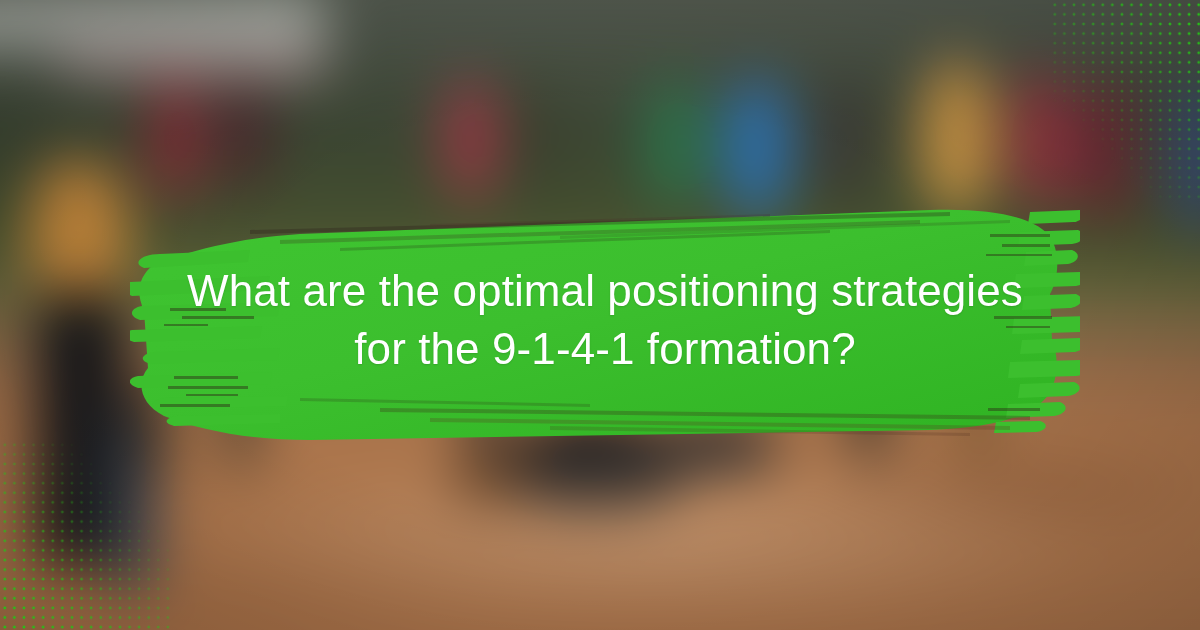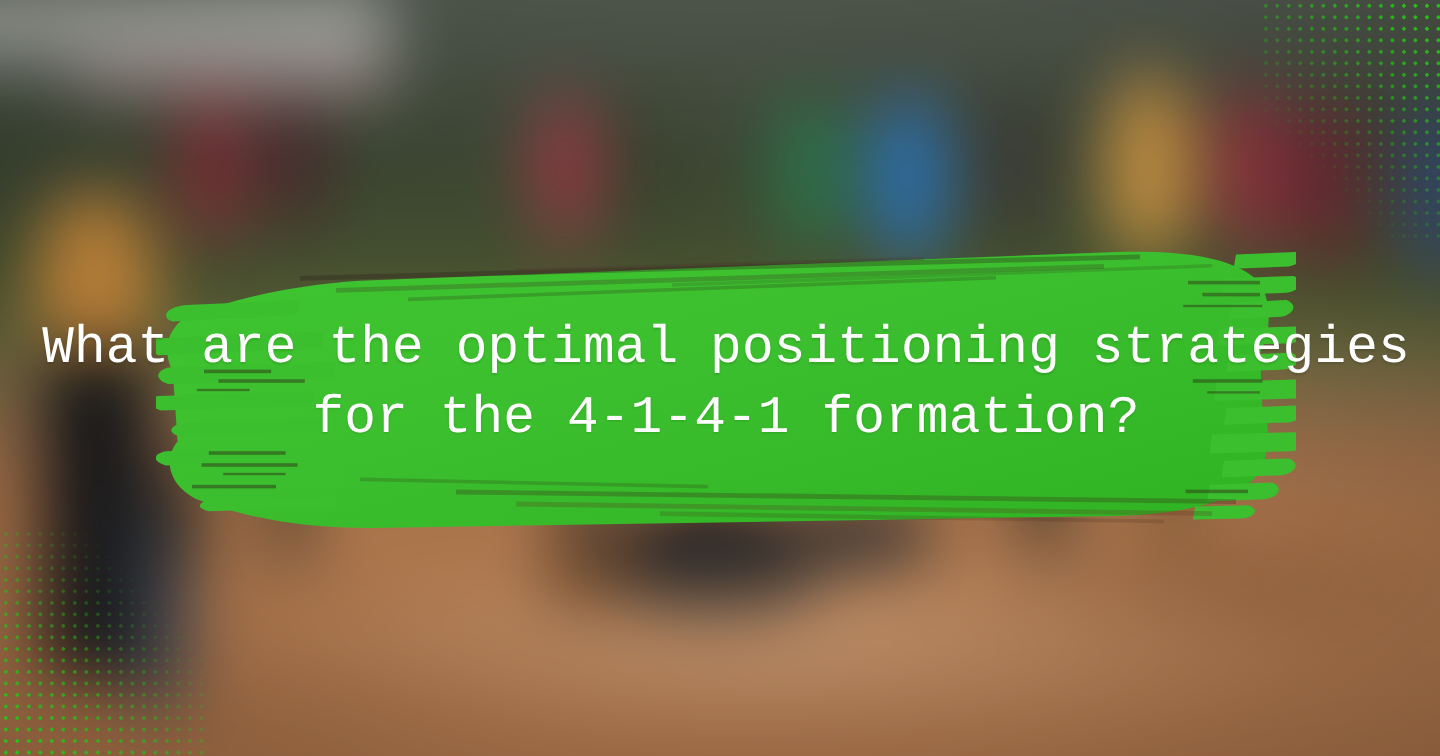--- a/index.html
+++ b/index.html
@@ -6,21 +6,21 @@
   html, body {
     margin: 0;
     padding: 0;
     background: #000;
   }
   #stage {
     position: relative;
     width: 1200px;
     height: 630px;
     overflow: hidden;
-    font-family: Liberation Mono, monospace;
+    font-family: Liberation Sans, sans-serif;
     background: #6b6f63;
   }
 
   
   .bg-photo {
     position: absolute;
     left: -60px; top: -60px;
     width: 1320px; height: 750px;
     filter: blur(26px) saturate(1.05);
     transform: scale(1.06);
@@ -256,16 +256,16 @@
         <rect x="856" y="64" width="66" height="2"></rect>
         <rect x="864" y="126" width="58" height="3"></rect>
         <rect x="876" y="136" width="44" height="2"></rect>
         <rect x="858" y="218" width="52" height="3"></rect>
       </g>
     </svg>
   </div>
 
   <div class="headline">
     <span class="ln">What are the optimal positioning strategies</span>
-    <span class="ln">for the 4-1-4-1 formation?</span>
+    <span class="ln">for the 9-1-4-1 formation?</span>
   </div>
 
 </div>
 
 </body></html>

